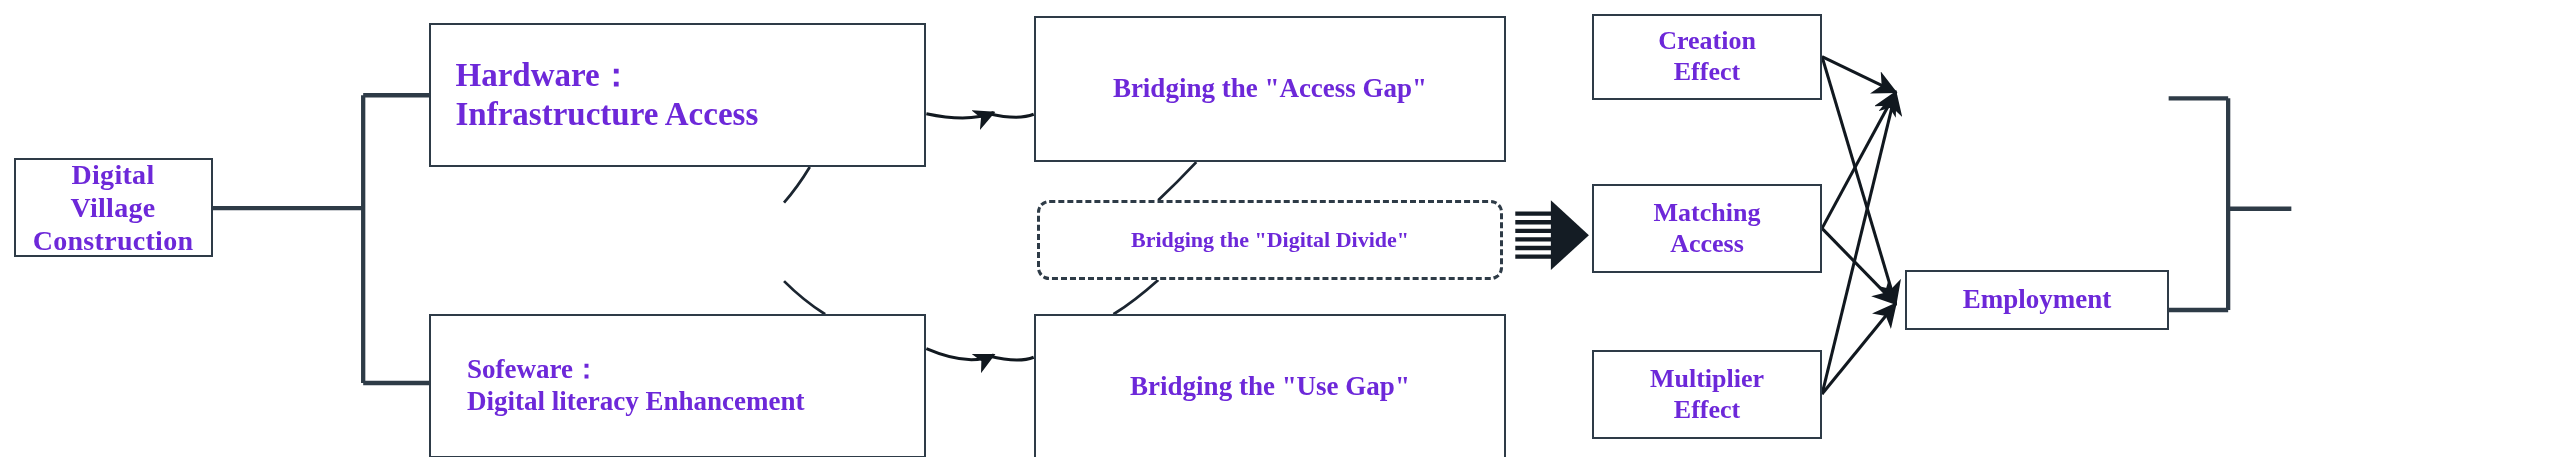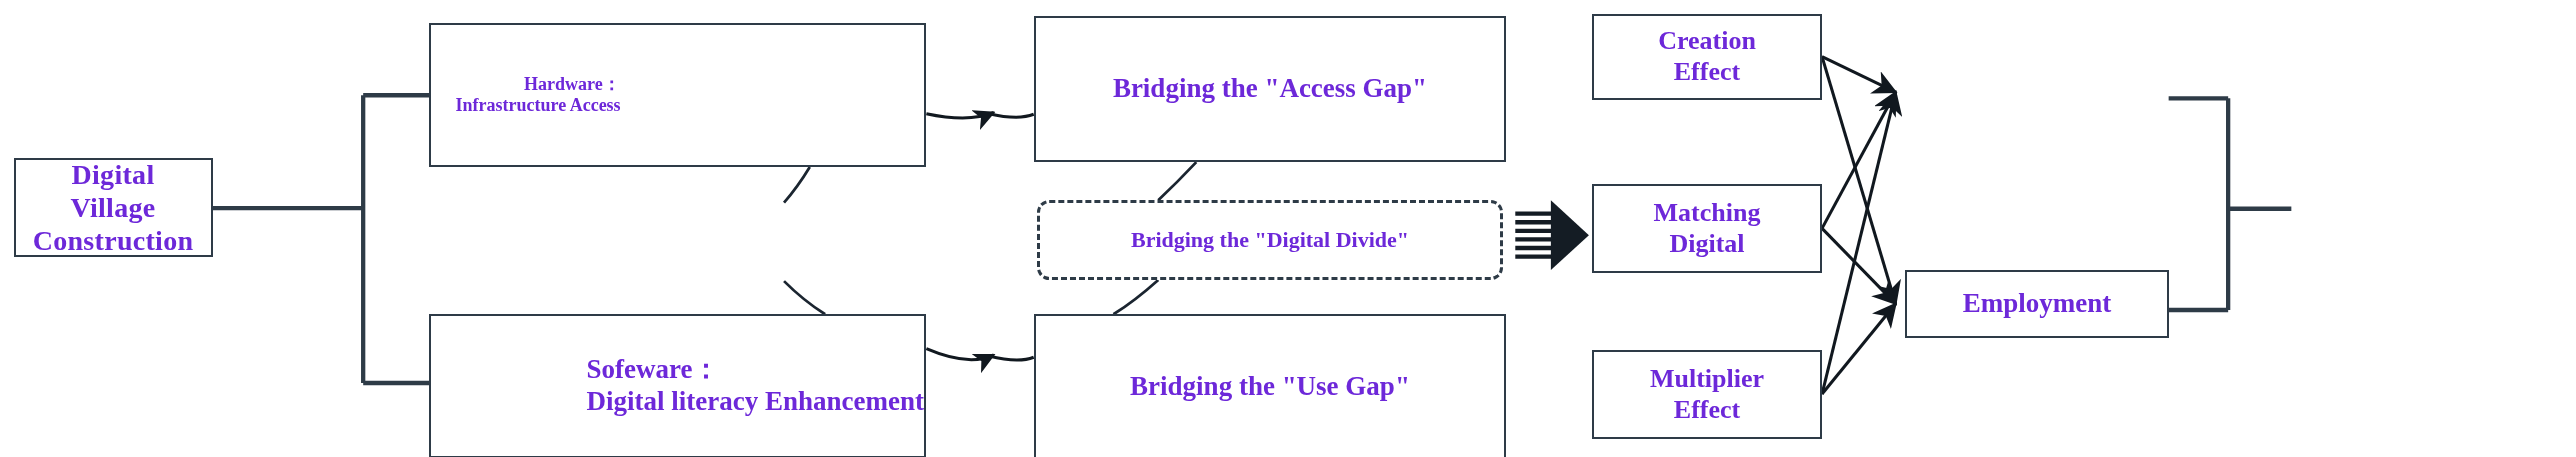--- a/index.html
+++ b/index.html
@@ -9,39 +9,39 @@
   .node{position:absolute;box-sizing:border-box;background:#ffffff;
         border:2.5px solid #2e3b47;display:flex;align-items:center;justify-content:center;
         text-align:center;color:#6d28d9;font-weight:bold;line-height:1.18;z-index:3;}
   .node.dashed{border:3.1px dashed #2e3b47;border-radius:12.3px;}
   .node .txt{white-space:pre-line;display:block;}
 
   
   #n-dvc{left:13.5px;  top:158px; width:199px; height:99px; font-size:28px; letter-spacing:0.3px;}
 
   
-  #n-hw{left:429px; top:23px;  width:497px; height:144px; font-size:18px;
-        justify-content:flex-start; text-align:right; padding-left:24.5px;}
+  #n-hw{left:429px; top:23px;  width:497px; height:144px; font-size:33px;
+        justify-content:flex-start; text-align:left; padding-left:24.5px;}
   #n-sw{left:429px; top:314px; width:497px; height:144px; font-size:27px;
-        justify-content:flex-end; text-align:left; padding-left:36px;}
+        justify-content:flex-start; text-align:left; padding-left:36px;}
   #n-comp{left:477px; top:202px; width:399px; height:79px; font-size:22px;}
 
   
   #n-access{left:1034px; top:16px;  width:472px; height:146px; font-size:27px;}
   #n-use{left:1034px; top:314px; width:472px; height:146px; font-size:27px;}
   #n-divide{left:1037px; top:200px; width:466px; height:80px; font-size:22px;}
 
   
   #n-creation{left:1592px; top:13.5px;  width:230px; height:86px; font-size:26px;}
   #n-matching{left:1592px; top:184px; width:230px; height:89px; font-size:26px;}
   #n-multiplier{left:1592px; top:350px; width:230px; height:89px; font-size:26px;}
 
   
   #n-industry{left:1905px; top:58px;  width:264px; height:80px; font-size:27px;}
-  #n-employment{left:1905px; top:270px; width:264px; height:68px; font-size:27px;justify-content:center;}
+  #n-employment{left:1905px; top:270px; width:264px; height:60px; font-size:27px;justify-content:center;}
 
   
   #n-outcome{left:2291px; top:123px; width:261px; height:175px; font-size:27px;}
 </style>
 </head>
 <body>
 
 <div id="stage">
 
   <svg id="svg" viewBox="0 0 4199 746" xmlns="http://www.w3.org/2000/svg">
@@ -135,21 +135,21 @@
     <span class="txt">Bridging the "Use Gap"</span>
   </div>
 
   <div class="node" id="n-creation">
     <span class="txt">Creation
 Effect</span>
   </div>
 
   <div class="node" id="n-matching">
     <span class="txt">Matching
-Digital</span>
+Access</span>
   </div>
 
   <div class="node" id="n-multiplier">
     <span class="txt">Multiplier
 Effect</span>
   </div>
 
 
   <div class="node" id="n-employment">
     <span class="txt">Employment</span>

